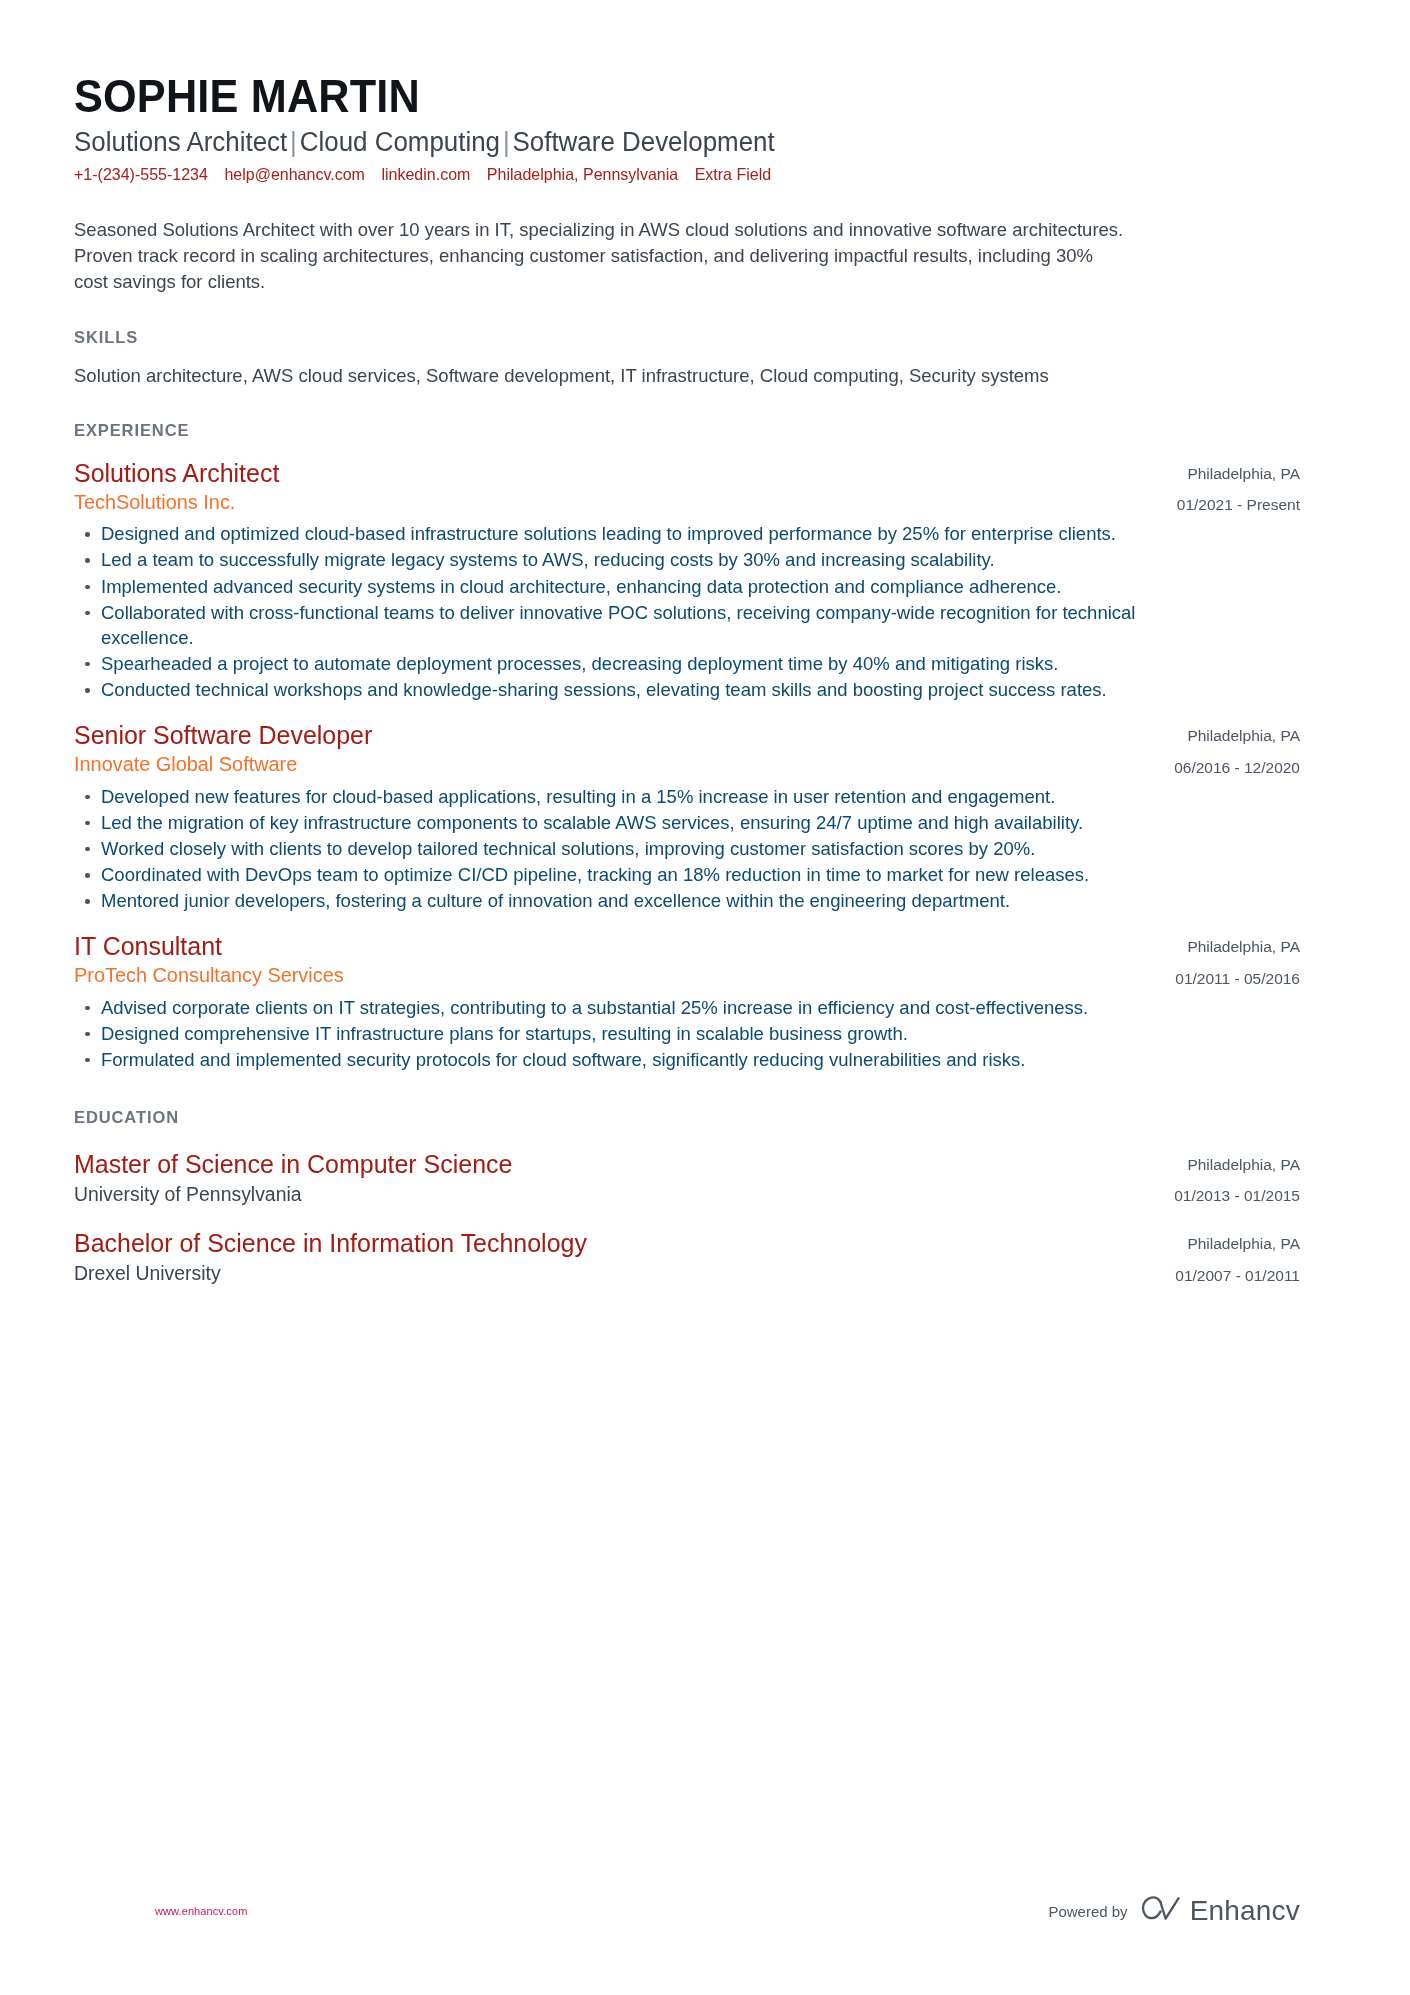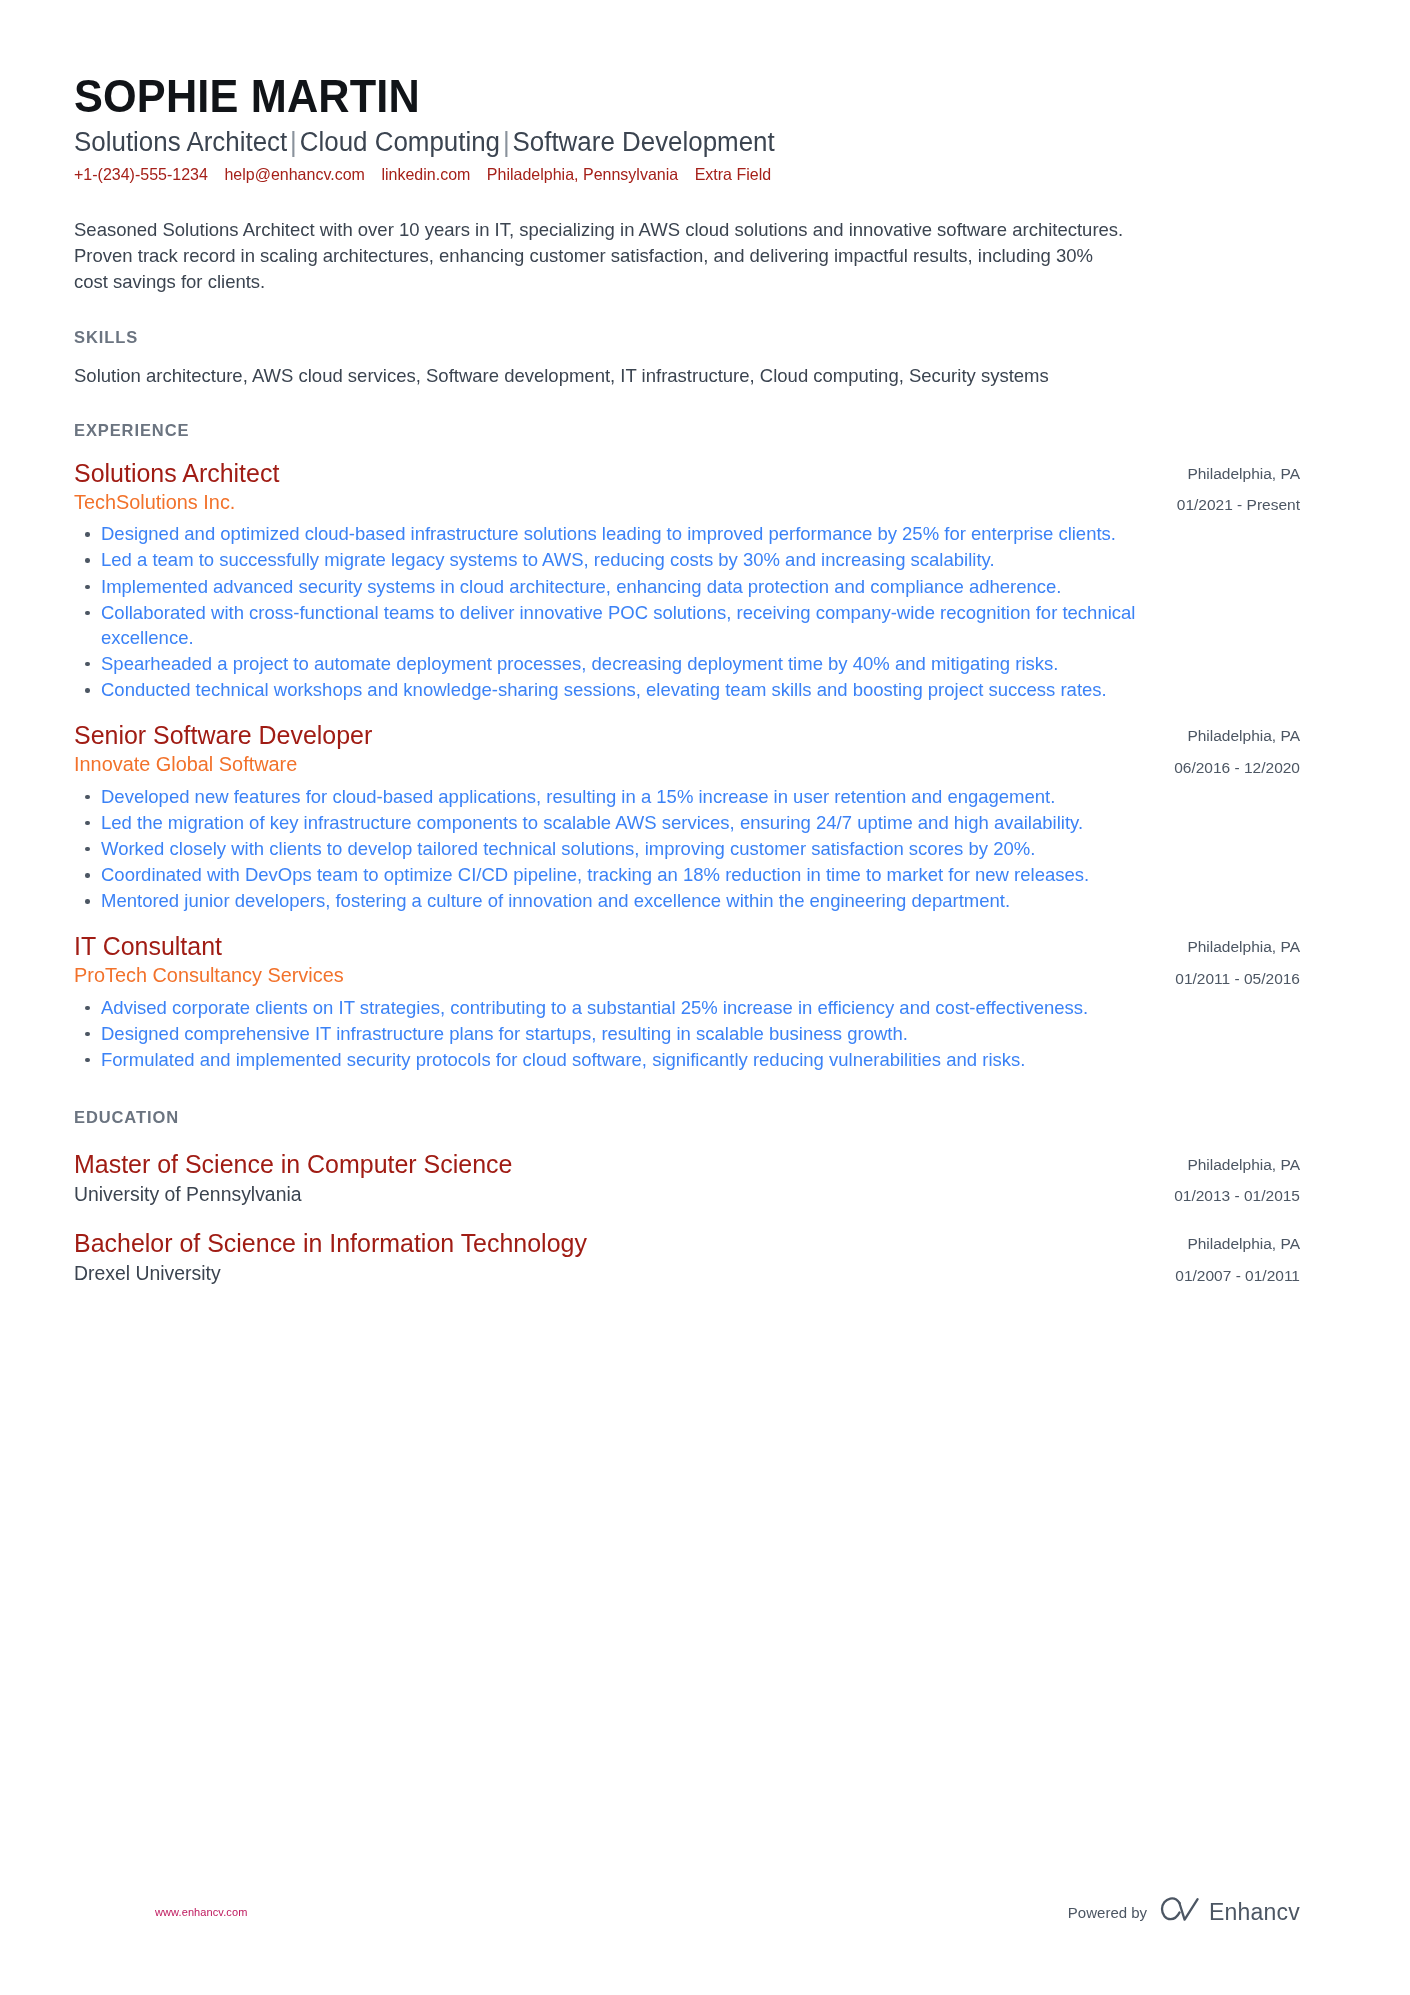--- a/index.html
+++ b/index.html
@@ -127,21 +127,21 @@
 
   ul.bullets {
     list-style: none;
     margin: 7px 0 0 0;
     padding: 0;
   }
   ul.bullets li {
     position: relative;
     font-size: 18.5px;
     line-height: 1.36;
-    color: #3b82f6;
+    color: #0c4a6e;
     padding-left: 27px;
     margin-bottom: 1px;
     max-width: 1130px;
   }
   ul.bullets li::before {
     content: "";
     position: absolute;
     left: 11px;
     top: 11px;
     width: 4.5px;
@@ -187,21 +187,21 @@
   .powered {
     font-size: 15px;
     color: #4c5663;
   }
   .brand-lockup {
     display: flex;
     align-items: center;
     gap: 9px;
   }
   .brand-name {
-    font-size: 23px;
+    font-size: 28px;
     color: #4c5663;
     letter-spacing: 0.2px;
   }
 </style>
 </head>
 <body>
 
 <div class="page">
   <div class="sheet">
 

